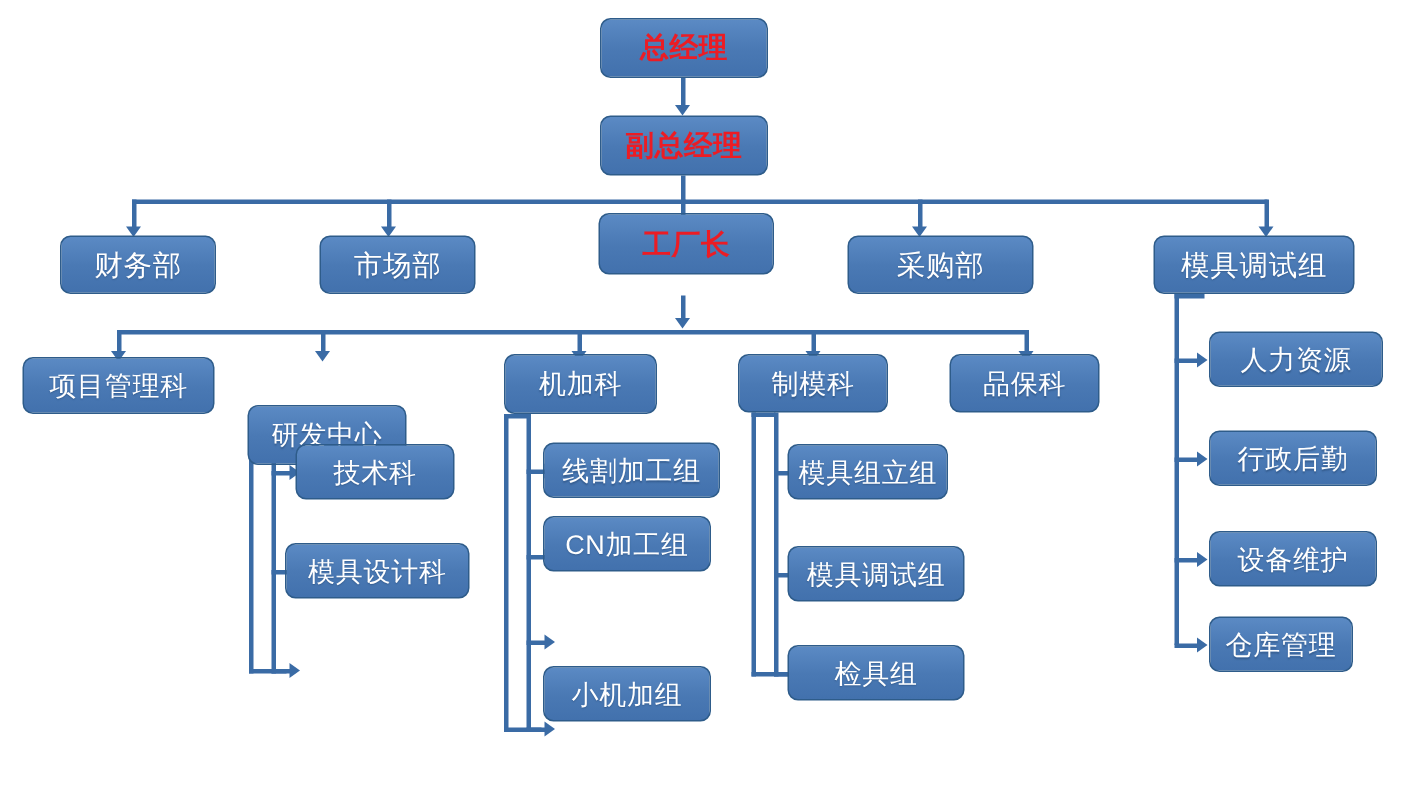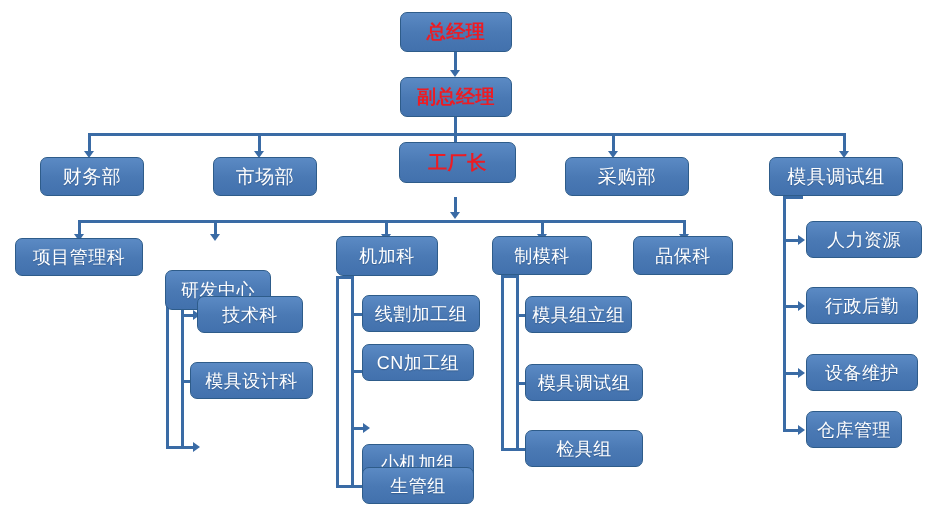--- a/index.html
+++ b/index.html
@@ -146,21 +146,20 @@
   <div class="conn h" style="left:351px; top:370px; width:15px;"></div>
   <div class="arrow-right" style="left:363px; top:366px;"></div>
   <div class="conn h" style="left:351px; top:427px; width:15px;"></div>
   <div class="arrow-right" style="left:363px; top:423px;"></div>
   <div class="conn h" style="left:351px; top:485px; width:15px;"></div>
   <div class="arrow-right" style="left:363px; top:481px;"></div>
 
   <div class="node sm" style="left:362px; top:295px; width:118px; height:37px;">线割加工组</div>
   <div class="node sm" style="left:362px; top:344px; width:112px; height:37px;">CN加工组</div>
   <div class="node sm" style="left:362px; top:409px; width:112px; height:37px;margin-top:35px;">小机加组</div>
-  <div class="node sm" style="left:362px; top:467px; width:112px; height:37px;">生管组</div>
 
   <div class="conn h" style="left:501px; top:275px; width:16px;"></div>
   <div class="conn v" style="left:501px; top:275px; height:176px;"></div>
   <div class="conn v" style="left:516px; top:275px; height:176px;"></div>
   <div class="conn h" style="left:501px; top:448px; width:25px;"></div>
 
   <div class="conn h" style="left:516px; top:314px; width:15px;"></div>
   <div class="arrow-right" style="left:528px; top:310px;"></div>
   <div class="conn h" style="left:516px; top:382px; width:15px;"></div>
   <div class="arrow-right" style="left:528px; top:378px;"></div>

